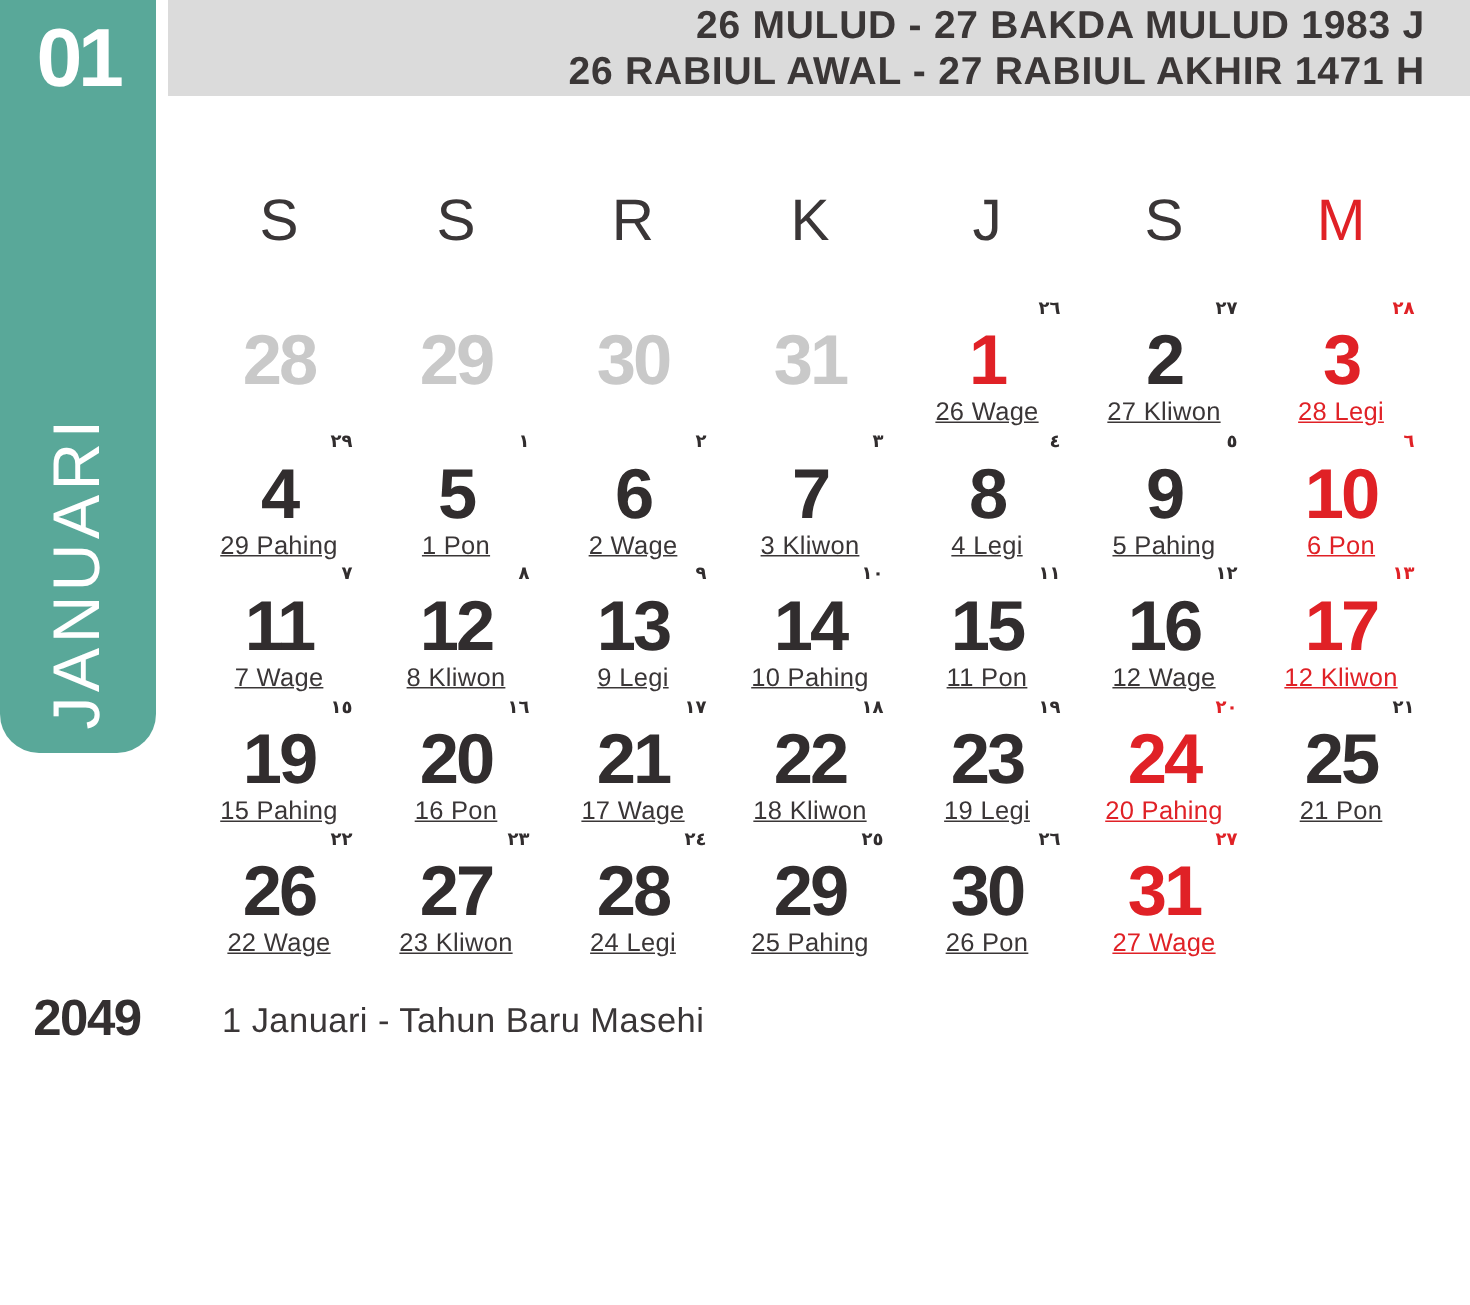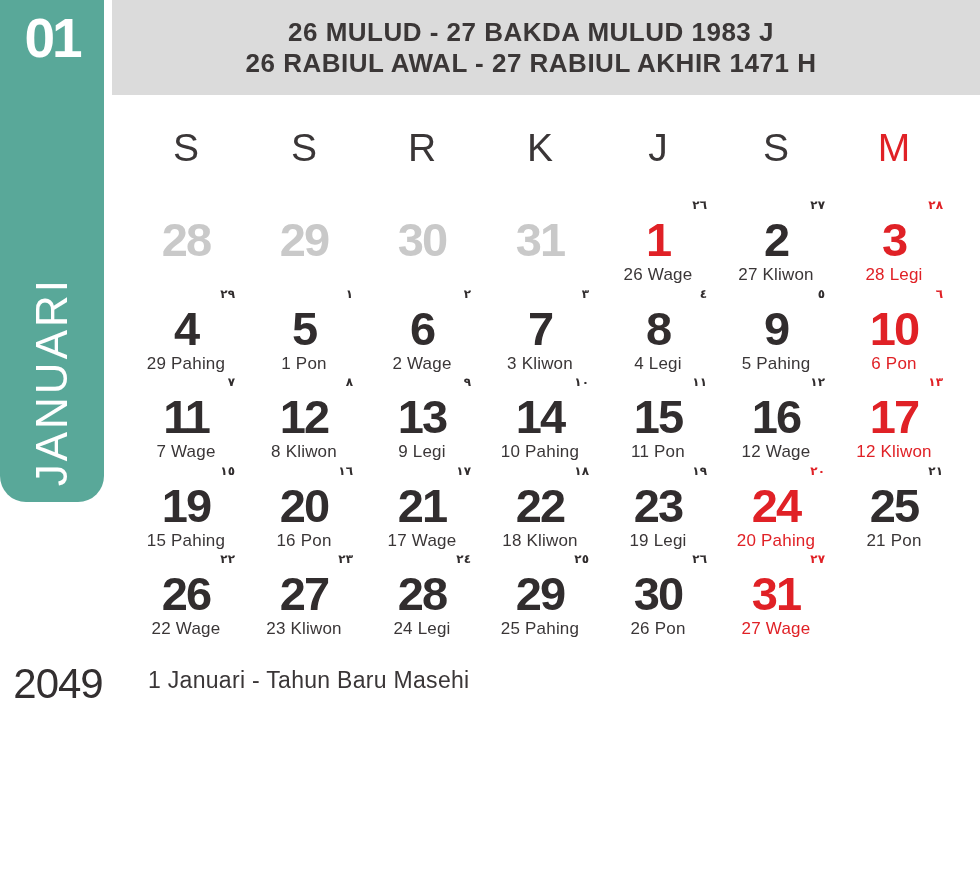--- a/index.html
+++ b/index.html
@@ -31,23 +31,23 @@
     transform: translateX(-50%) rotate(180deg);
     writing-mode: vertical-rl;
     color: #ffffff;
     font-size: 44px; font-weight: 500; letter-spacing: 3px;
     line-height: 1;
     white-space: nowrap;
   }
 
   
   .banner {
-    position: absolute; left: 112px; top: 0; width: 868px; height: 95px;
+    position: absolute; left: 112px; top: 0; width: 868px; height: 64px;
     background: #DBDBDB;
-    display: flex; flex-direction: column; justify-content: center; align-items: center;
+    display: flex; flex-direction: column; justify-content: center; align-items: flex-end;
     padding-right: 30px; box-sizing: border-box;
   }
   .banner-line {
     font-size: 26px; font-weight: 700; color: #3B3737;
     letter-spacing: 0.5px; line-height: 31px; white-space: nowrap;
   }
 
   
   .weekday-row {
     position: absolute; left: 127px; top: 122px; width: 826px; height: 52px;
@@ -67,38 +67,38 @@
   }
   .cell { position: relative; text-align: center; }
   .greg {
     display: block; margin-top: 21px;
     font-size: 47px; font-weight: 800; line-height: 1;
     letter-spacing: -2px; color: #312D2E;
   }
   .jav {
     display: block; margin-top: 3px;
     font-size: 17px; font-weight: 500; line-height: 1;
-    color: #3A3637; letter-spacing: 0.2px;
+    color: #3A3637; letter-spacing: 0.2px; text-decoration: underline;
   }
   .hijri {
     position: absolute; top: 4px; right: 10px;
     font-family: "DejaVu Sans", sans-serif;
     font-size: 12px; font-weight: 700; color: #312D2E; line-height: 1;
   }
   .cell.prev .greg { color: #C9C9C9; }
   .cell.holiday .greg { color: #E02126; }
   .cell.sunday .greg,
   .cell.sunday .jav,
   .cell.sunday .hijri { color: #E02126; }
 
   
   .footer-year {
     position: absolute; left: 12px; top: 661px; width: 92px;
     text-align: center;
-    font-size: 42px; font-weight: 400; letter-spacing: -1px; color: #332F30;
+    font-size: 34px; font-weight: 700; letter-spacing: -1px; color: #332F30;
     line-height: 1.1;
   }
   .footer-event {
     position: absolute; left: 148px; top: 667px;
     font-size: 23px; font-weight: 500; color: #3A3637; letter-spacing: 0.3px;
     line-height: 1.2;
   }
 </style>
 </head>
 <body>

